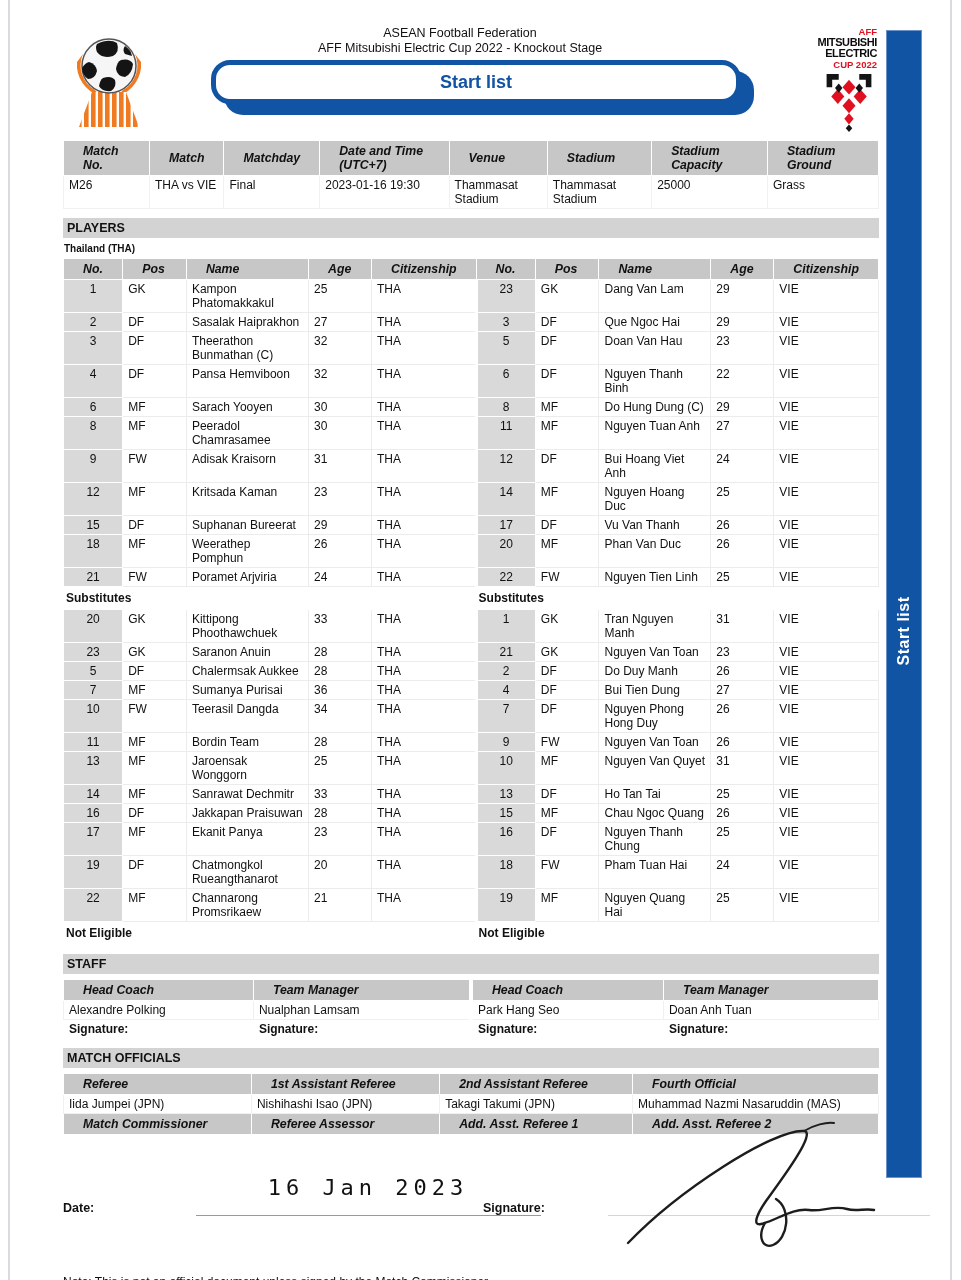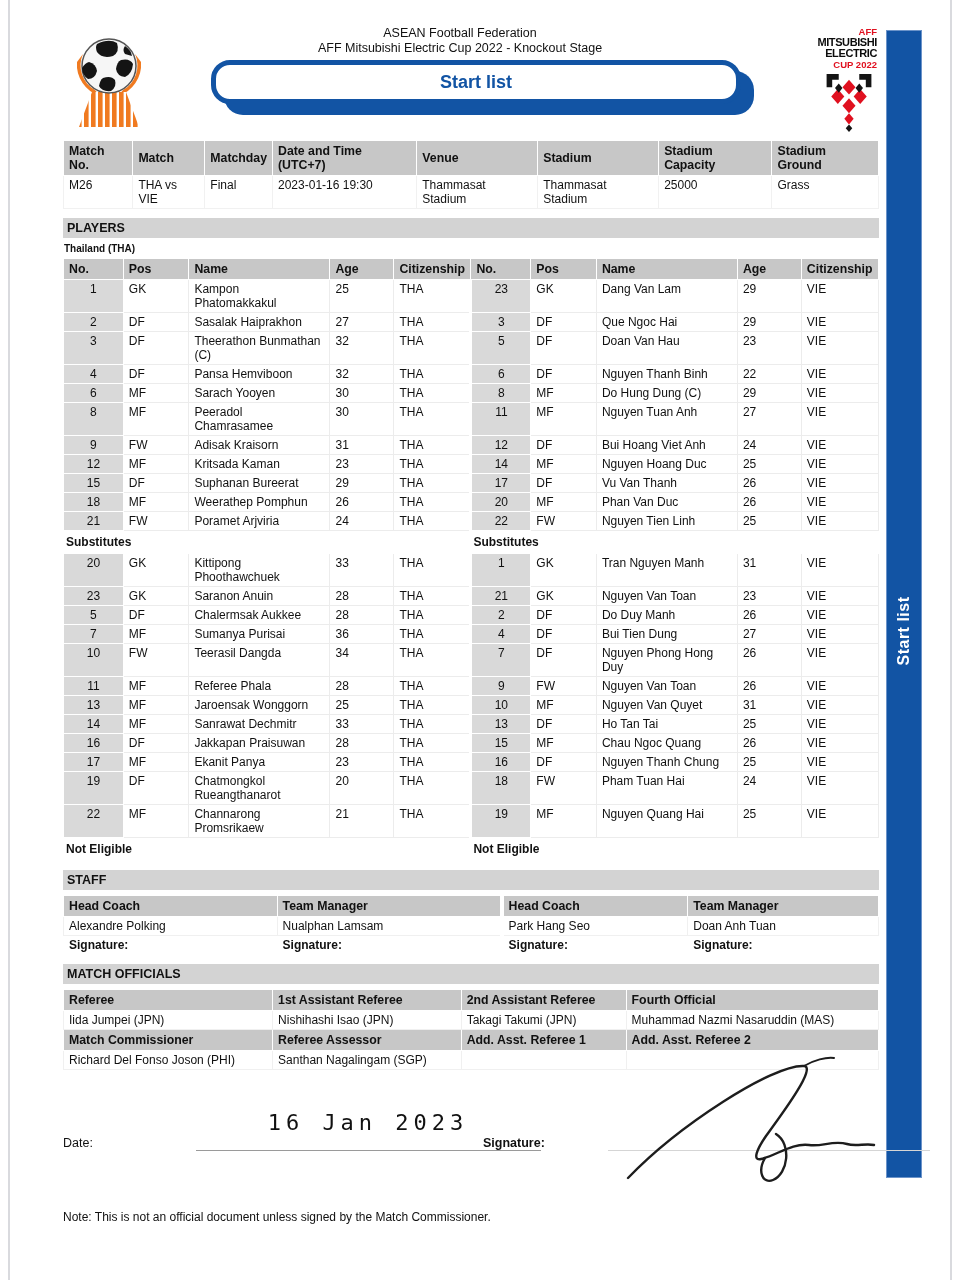--- a/index.html
+++ b/index.html
@@ -25,42 +25,42 @@
           display:flex;align-items:center;justify-content:center;
           font-size:18px;font-weight:bold;color:#1254a4;}
   .logo-left{position:absolute;left:0;top:6px;width:92px;height:102px;}
   .logo-right{position:absolute;right:2px;top:2px;width:72px;text-align:right;line-height:11px;}
   .lr1,.lr4{color:#e0101f;font-weight:bold;font-size:9.5px;}
   .lr2,.lr3{color:#0c0c0c;font-weight:bold;font-size:11px;letter-spacing:-.4px;}
   .lr-emblem{margin-top:2px;}
 
   
   table{border-collapse:collapse;width:100%;font-size:12px;}
-  th{background:#c7c7c7;text-align:left;font-weight:bold;padding:3px 5px;border:1px solid #fff;font-size:12.3px;}
+  th{background:#c7c7c7;text-align:left;font-weight:bold;padding:3px 19px;border:1px solid #fff;font-size:12.3px;font-style:italic;}
   td{padding:2px 5px;vertical-align:top;}
   .match-table{margin-top:4px;}
   .match-table td{background:#fff;border:1px solid #f1f1f1;margin-top:46px;}
 
   .section-bar{background:#d3d3d3;font-weight:bold;font-size:12.5px;padding:3px 4px;margin:9px 0 5px;}
 
   .team-names{display:flex;font-weight:bold;font-size:10px;margin:3px 0 4px;}
   .team-names .t{width:50%;padding-left:1px;}
 
   .players-table td.num{background:#d9d9d9;text-align:center;border:1px solid #fff;}
   .players-table td.cell{background:#fff;border:1px solid #ececec;}
   .players-table td.gapL{border-left:3px solid #fff;}
   .players-table td.label{background:#fff;font-weight:bold;border:1px solid #fff;padding:4px 2px;}
 
   .staff-table td,.off-table td{background:#fff;border:1px solid #f0f0f0;}
   .sig-row td{font-weight:bold;border:1px solid #fff;background:#fff;}
   .half-gap{border-right:4px solid #fff !important;}
 
   
   .footer{position:relative;height:110px;margin-top:28px;}
-  .date-label{position:absolute;left:0;top:38px;font-weight:normal;font-size:12.5px;}
+  .date-label{position:absolute;left:0;top:38px;font-weight:bold;font-size:12.5px;}
   .date-value{position:absolute;left:140px;top:12px;width:330px;text-align:center;
               font-family:"DejaVu Sans Mono",monospace;font-size:22px;letter-spacing:5px;}
   .date-line{position:absolute;left:133px;top:52px;width:345px;border-bottom:1px solid #9a9a9a;}
   .sig-label{position:absolute;left:420px;top:38px;font-weight:bold;font-size:12.5px;}
   .sig-line{position:absolute;left:545px;top:52px;width:322px;border-bottom:1px solid #d5d5d5;}
   .sig-svg{position:absolute;left:545px;top:-42px;}
   .note{font-size:12px;margin-top:2px;}
 </style>
 </head>
 <body>
@@ -373,21 +373,21 @@
             <td class="cell">THA</td>
             <td class="num gapL">7</td>
             <td class="cell">DF</td>
             <td class="cell">Nguyen Phong Hong Duy</td>
             <td class="cell">26</td>
             <td class="cell">VIE</td>
           </tr>
           <tr>
             <td class="num">11</td>
             <td class="cell">MF</td>
-            <td class="cell">Referee Phala</td>
+            <td class="cell">Bordin Team</td>
             <td class="cell">28</td>
             <td class="cell">THA</td>
             <td class="num gapL">9</td>
             <td class="cell">FW</td>
             <td class="cell">Nguyen Van Toan</td>
             <td class="cell">26</td>
             <td class="cell">VIE</td>
           </tr>
           <tr>
             <td class="num">13</td>
@@ -505,26 +505,20 @@
             <td>Iida Jumpei (JPN)</td>
             <td>Nishihashi Isao (JPN)</td>
             <td>Takagi Takumi (JPN)</td>
             <td>Muhammad Nazmi Nasaruddin (MAS)</td>
           </tr>
           <tr>
             <th>Match Commissioner</th>
             <th>Referee Assessor</th>
             <th>Add. Asst. Referee 1</th>
             <th>Add. Asst. Referee 2</th>
-          </tr>
-          <tr>
-            <td>Richard Del Fonso Joson (PHI)</td>
-            <td>Santhan Nagalingam (SGP)</td>
-            <td>&nbsp;</td>
-            <td>&nbsp;</td>
           </tr>
         </tbody>
     </table>
 
     <div class="footer">
       <div class="date-label">Date:</div>
       <div class="date-value">16 Jan 2023</div>
       <div class="date-line"></div>
       <div class="sig-label">Signature:</div>
       <div class="sig-line"></div>

